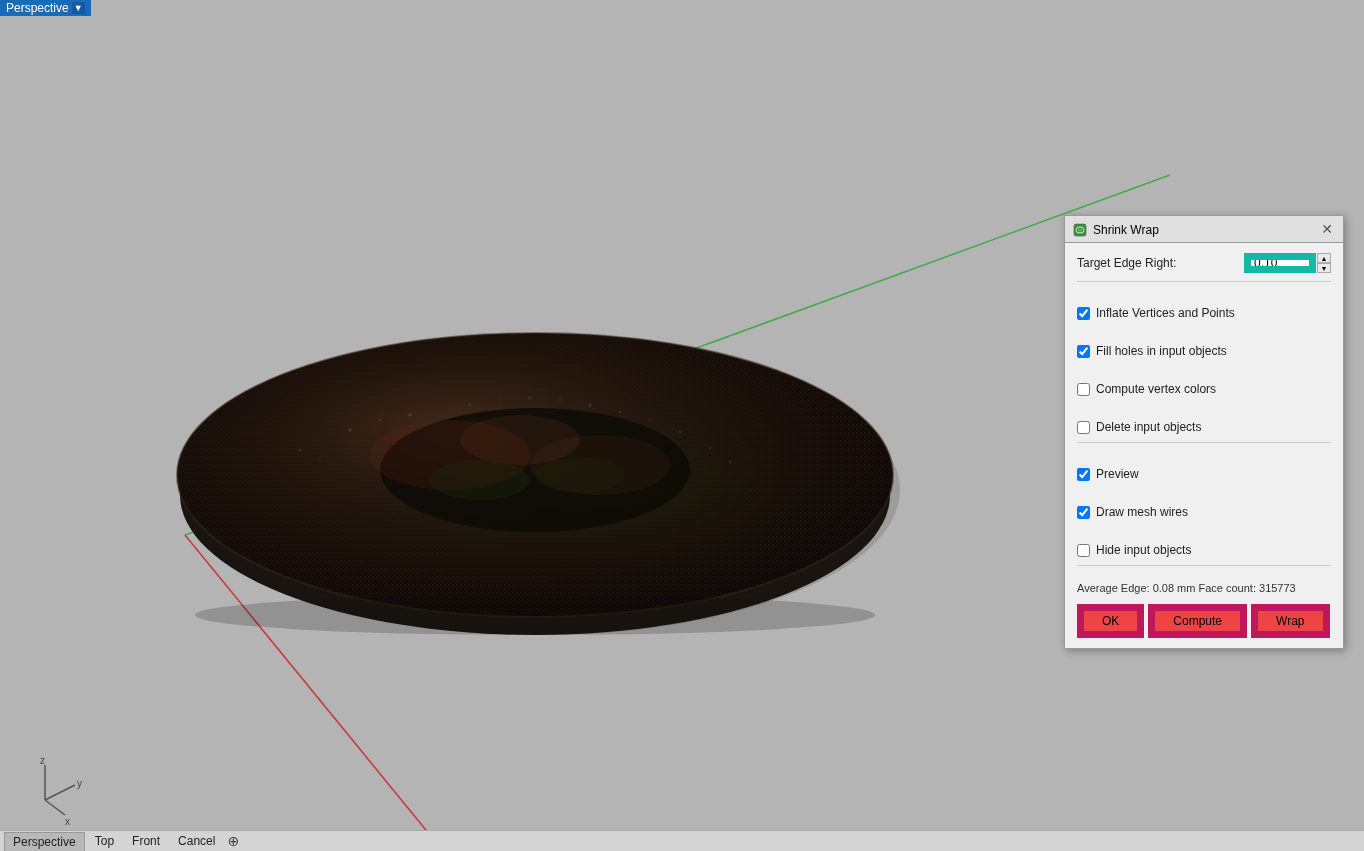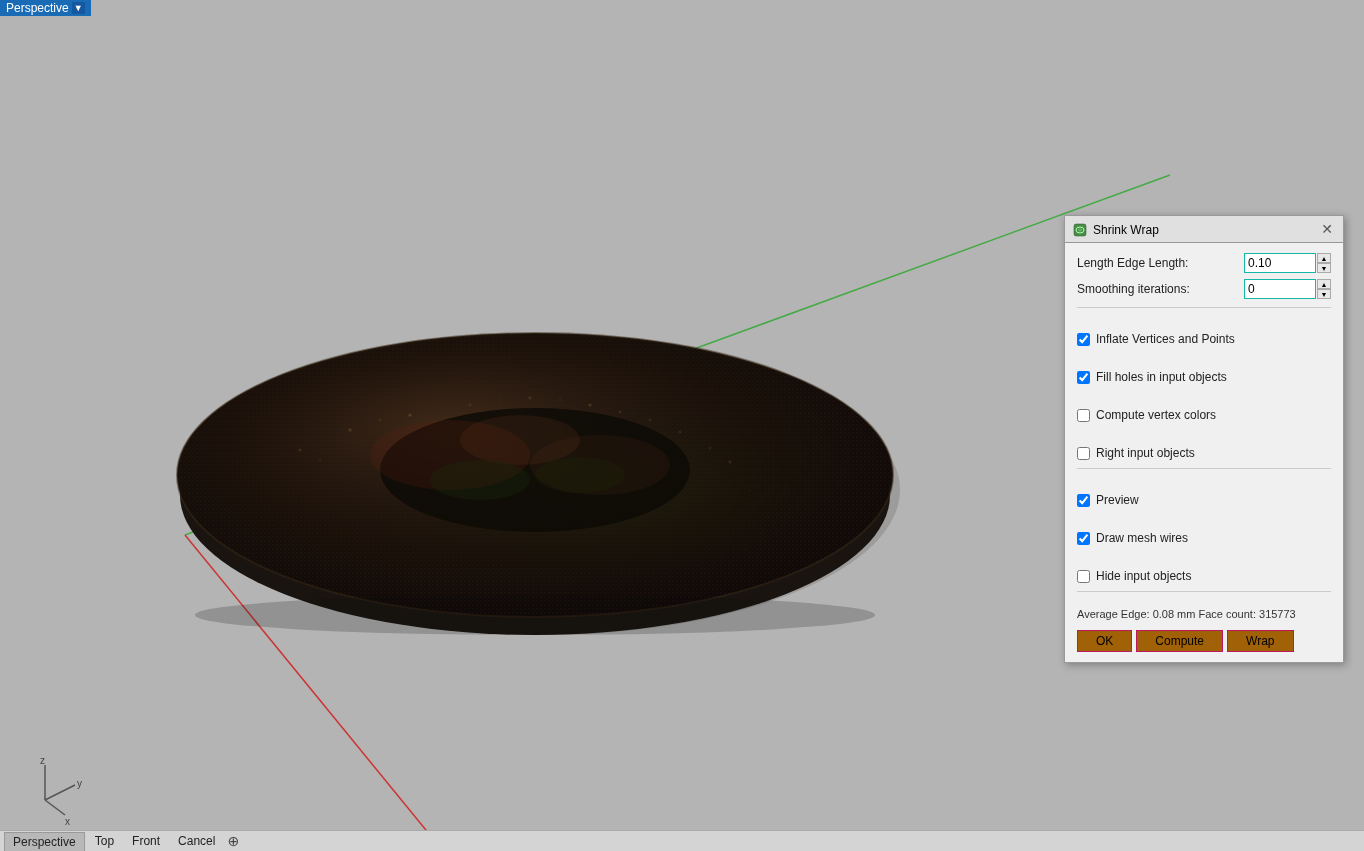--- a/index.html
+++ b/index.html
@@ -84,21 +84,21 @@
       color: #222;
       font-size: 12px;
     }
     .field-input-wrap {
       display: flex;
       align-items: center;
     }
     .field-input {
       width: 72px;
       height: 20px;
-      border: 1px solid #14b8a6;
+      border: 7px solid #14b8a6;
       background: white;
       padding: 0 3px;
       font-size: 12px;
       text-align: left;
     }
     .spin-btns {
       display: flex;
       flex-direction: column;
       margin-left: 1px;
     }
@@ -143,22 +143,22 @@
       margin: 16px 0 10px 0;
     }
 
     .dialog-buttons {
       display: flex;
       gap: 4px;
       justify-content: flex-start;
     }
     .dialog-btn {
       padding: 3px 18px;
-      border: 1px solid #be185d;
-      background: #a16207;
+      border: 7px solid #be185d;
+      background: #ef4444;
       font-size: 12px;
       cursor: pointer;
       min-width: 55px;
     }
 
     
     #status-bar {
       position: absolute;
       bottom: 0; left: 0;
       width: 1364px;
@@ -322,41 +322,31 @@
           <ellipse cx="7" cy="7" rx="2" ry="1.5" fill="#66cc66" opacity="0.7"></ellipse>
         </svg>
         <span>Shrink Wrap</span>
       </div>
       <button id="dialog-close-btn">✕</button>
     </div>
 
     <div id="dialog-body">
 
       <div class="field-row">
-        <span class="field-label">Length Edge Length:</span>
+        <span class="field-label">Target Edge Right:</span>
         <div class="field-input-wrap">
           <input class="field-input" type="text" value="0.10" style="">
           <div class="spin-btns">
             <button class="spin-btn">▲</button>
             <button class="spin-btn">▼</button>
           </div>
         </div>
       </div>
 
 
-      <div class="field-row">
-        <span class="field-label">Smoothing iterations:</span>
-        <div class="field-input-wrap">
-          <input class="field-input" type="text" value="0" style="">
-          <div class="spin-btns">
-            <button class="spin-btn">▲</button>
-            <button class="spin-btn">▼</button>
-          </div>
-        </div>
-      </div>
 
 
       <hr class="divider">
 
       <div class="checkbox-row">
         <input type="checkbox" checked="" style="">
         <span>Inflate Vertices and Points</span>
       </div>
 
       <div class="checkbox-row">
@@ -364,21 +354,21 @@
         <span>Fill holes in input objects</span>
       </div>
 
       <div class="checkbox-row">
         <input type="checkbox" style="">
         <span>Compute vertex colors</span>
       </div>
 
       <div class="checkbox-row">
         <input type="checkbox" style="">
-        <span>Right input objects</span>
+        <span>Delete input objects</span>
       </div>
 
       <hr class="divider">
 
       <div class="checkbox-row">
         <input type="checkbox" checked="" style="">
         <span>Preview</span>
       </div>
 
       <div class="checkbox-row">

